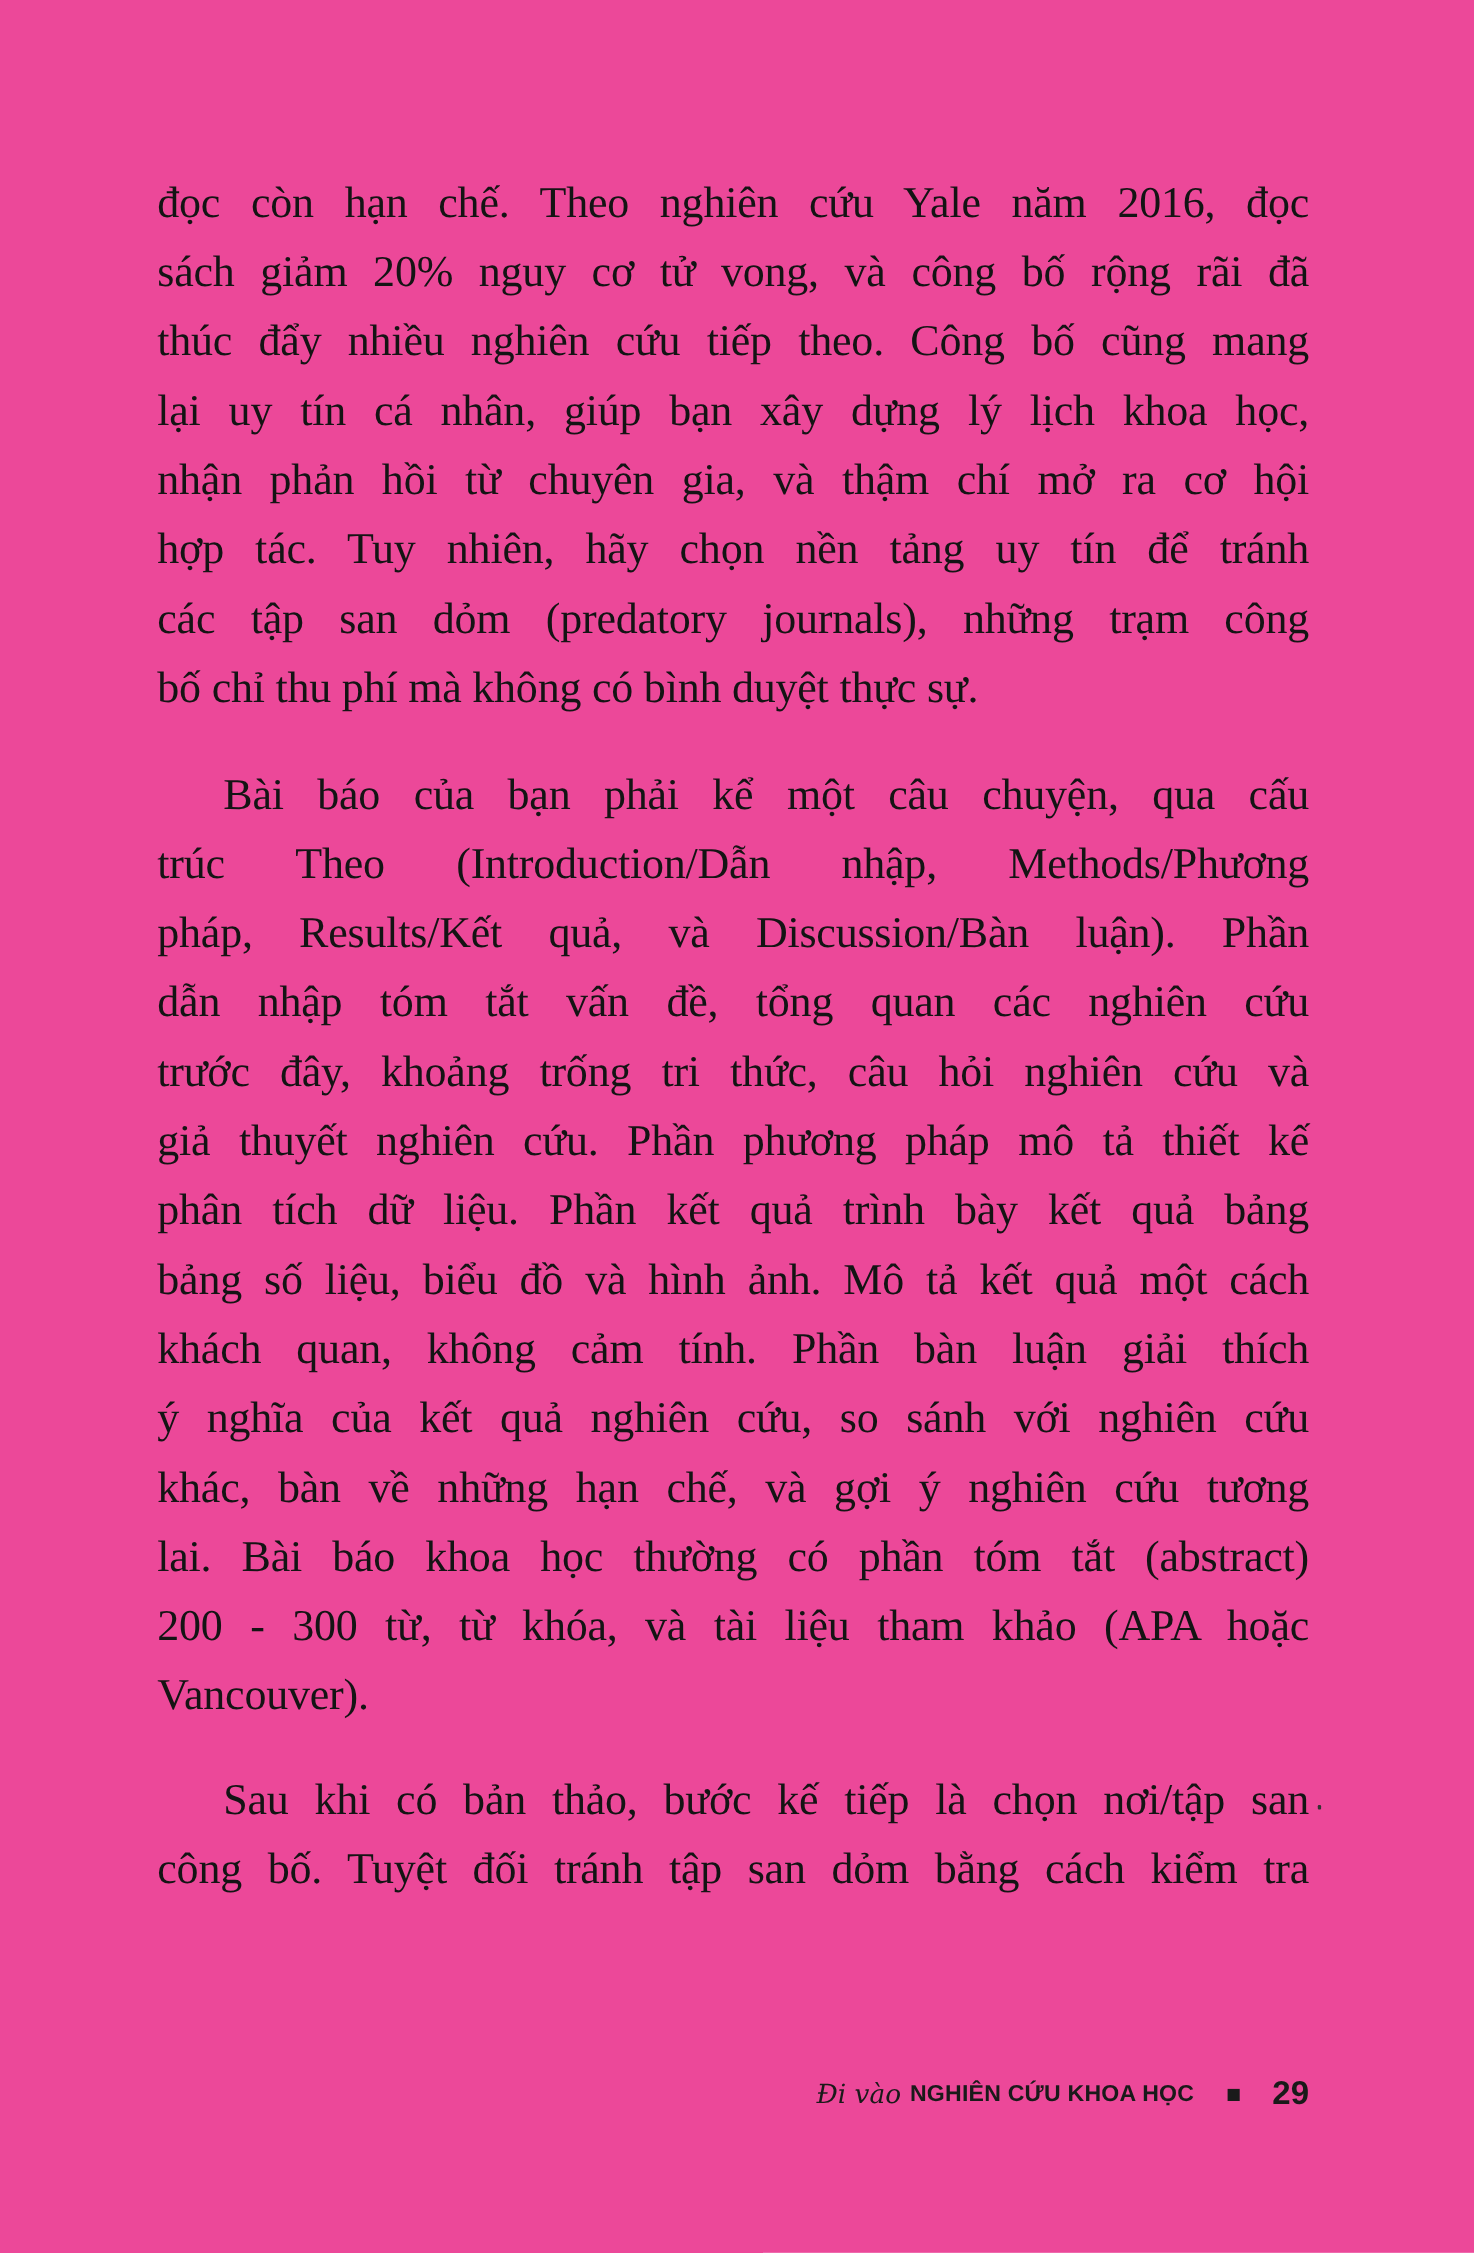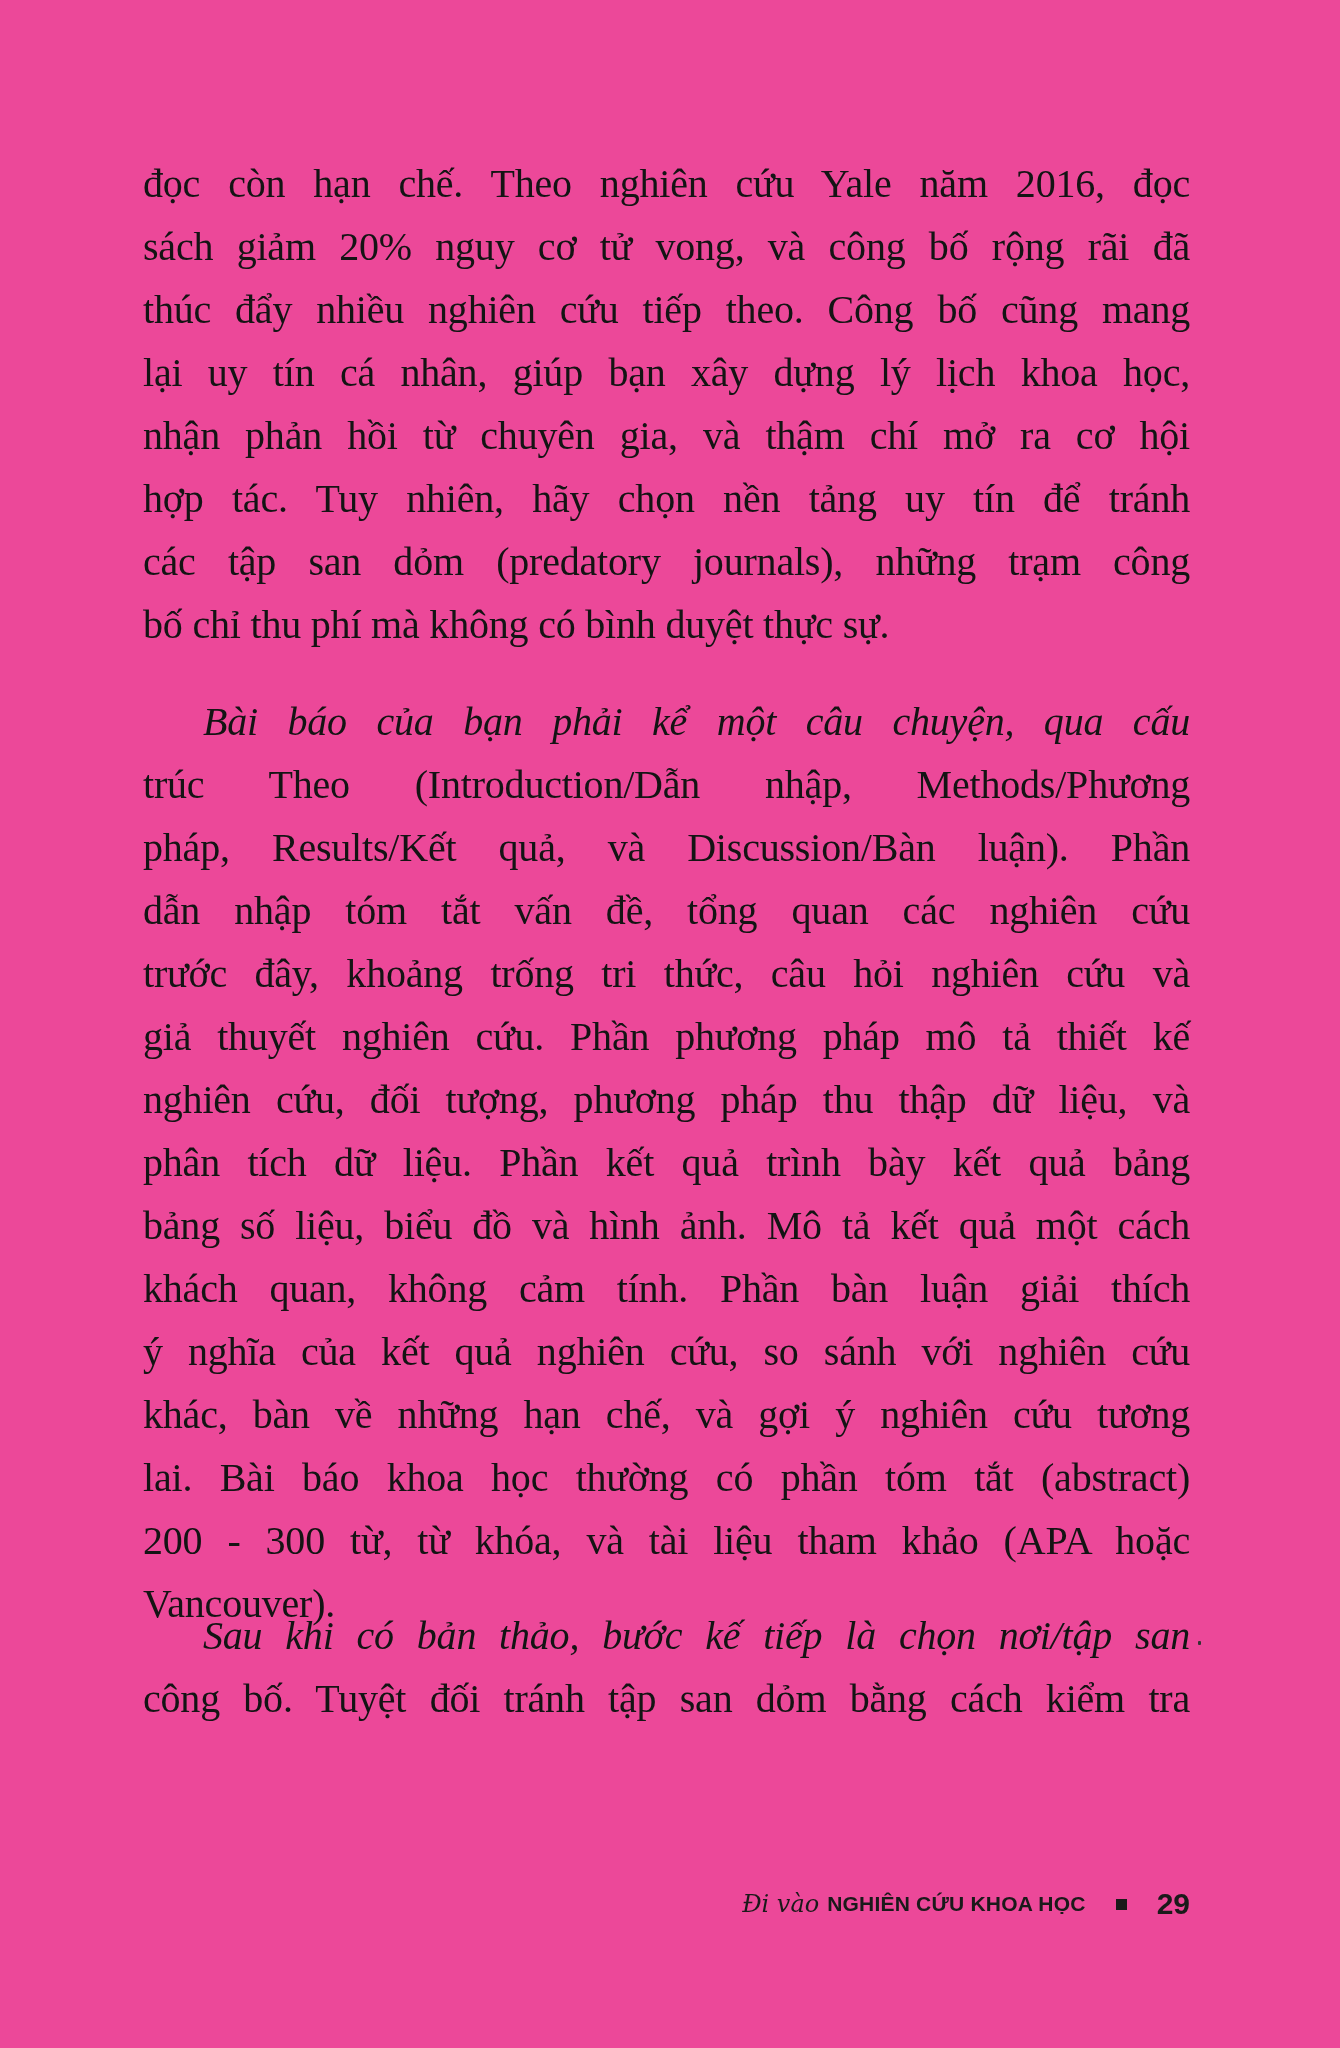--- a/index.html
+++ b/index.html
@@ -35,21 +35,20 @@
       text-align-last: justify;
       white-space: nowrap;
       overflow: visible;
       letter-spacing: -0.2px;
     }
     .line.last {
       text-align-last: left;
     }
     .line.indent {
       padding-left: 60px;
-      font-style: italic;
     }
     
     .line span.t {
       display: inline-block;
       width: 100%;
       text-align: justify;
       text-align-last: justify;
       white-space: normal;
     }
     .line.last span.t {
@@ -124,21 +123,20 @@
     <div class="line last"><span class="t">bố chỉ thu phí mà không có bình duyệt thực sự.</span></div>
   </div>
 
   <div class="text-block" id="para2">
     <div class="line indent"><span class="t">Bài báo của bạn phải kể một câu chuyện, qua cấu</span></div>
     <div class="line"><span class="t">trúc Theo (Introduction/Dẫn nhập, Methods/Phương</span></div>
     <div class="line"><span class="t">pháp, Results/Kết quả, và Discussion/Bàn luận). Phần</span></div>
     <div class="line"><span class="t">dẫn nhập tóm tắt vấn đề, tổng quan các nghiên cứu</span></div>
     <div class="line"><span class="t">trước đây, khoảng trống tri thức, câu hỏi nghiên cứu và</span></div>
     <div class="line"><span class="t">giả thuyết nghiên cứu. Phần phương pháp mô tả thiết kế</span></div>
-    <div class="line"><span class="t">nghiên cứu, đối tượng, phương pháp thu thập dữ liệu, và</span></div>
     <div class="line"><span class="t">phân tích dữ liệu. Phần kết quả trình bày kết quả bảng</span></div>
     <div class="line"><span class="t">bảng số liệu, biểu đồ và hình ảnh. Mô tả kết quả một cách</span></div>
     <div class="line"><span class="t">khách quan, không cảm tính. Phần bàn luận giải thích</span></div>
     <div class="line"><span class="t">ý nghĩa của kết quả nghiên cứu, so sánh với nghiên cứu</span></div>
     <div class="line"><span class="t">khác, bàn về những hạn chế, và gợi ý nghiên cứu tương</span></div>
     <div class="line"><span class="t">lai. Bài báo khoa học thường có phần tóm tắt (abstract)</span></div>
     <div class="line"><span class="t">200 - 300 từ, từ khóa, và tài liệu tham khảo (APA hoặc</span></div>
     <div class="line last"><span class="t">Vancouver).</span></div>
   </div>
 

